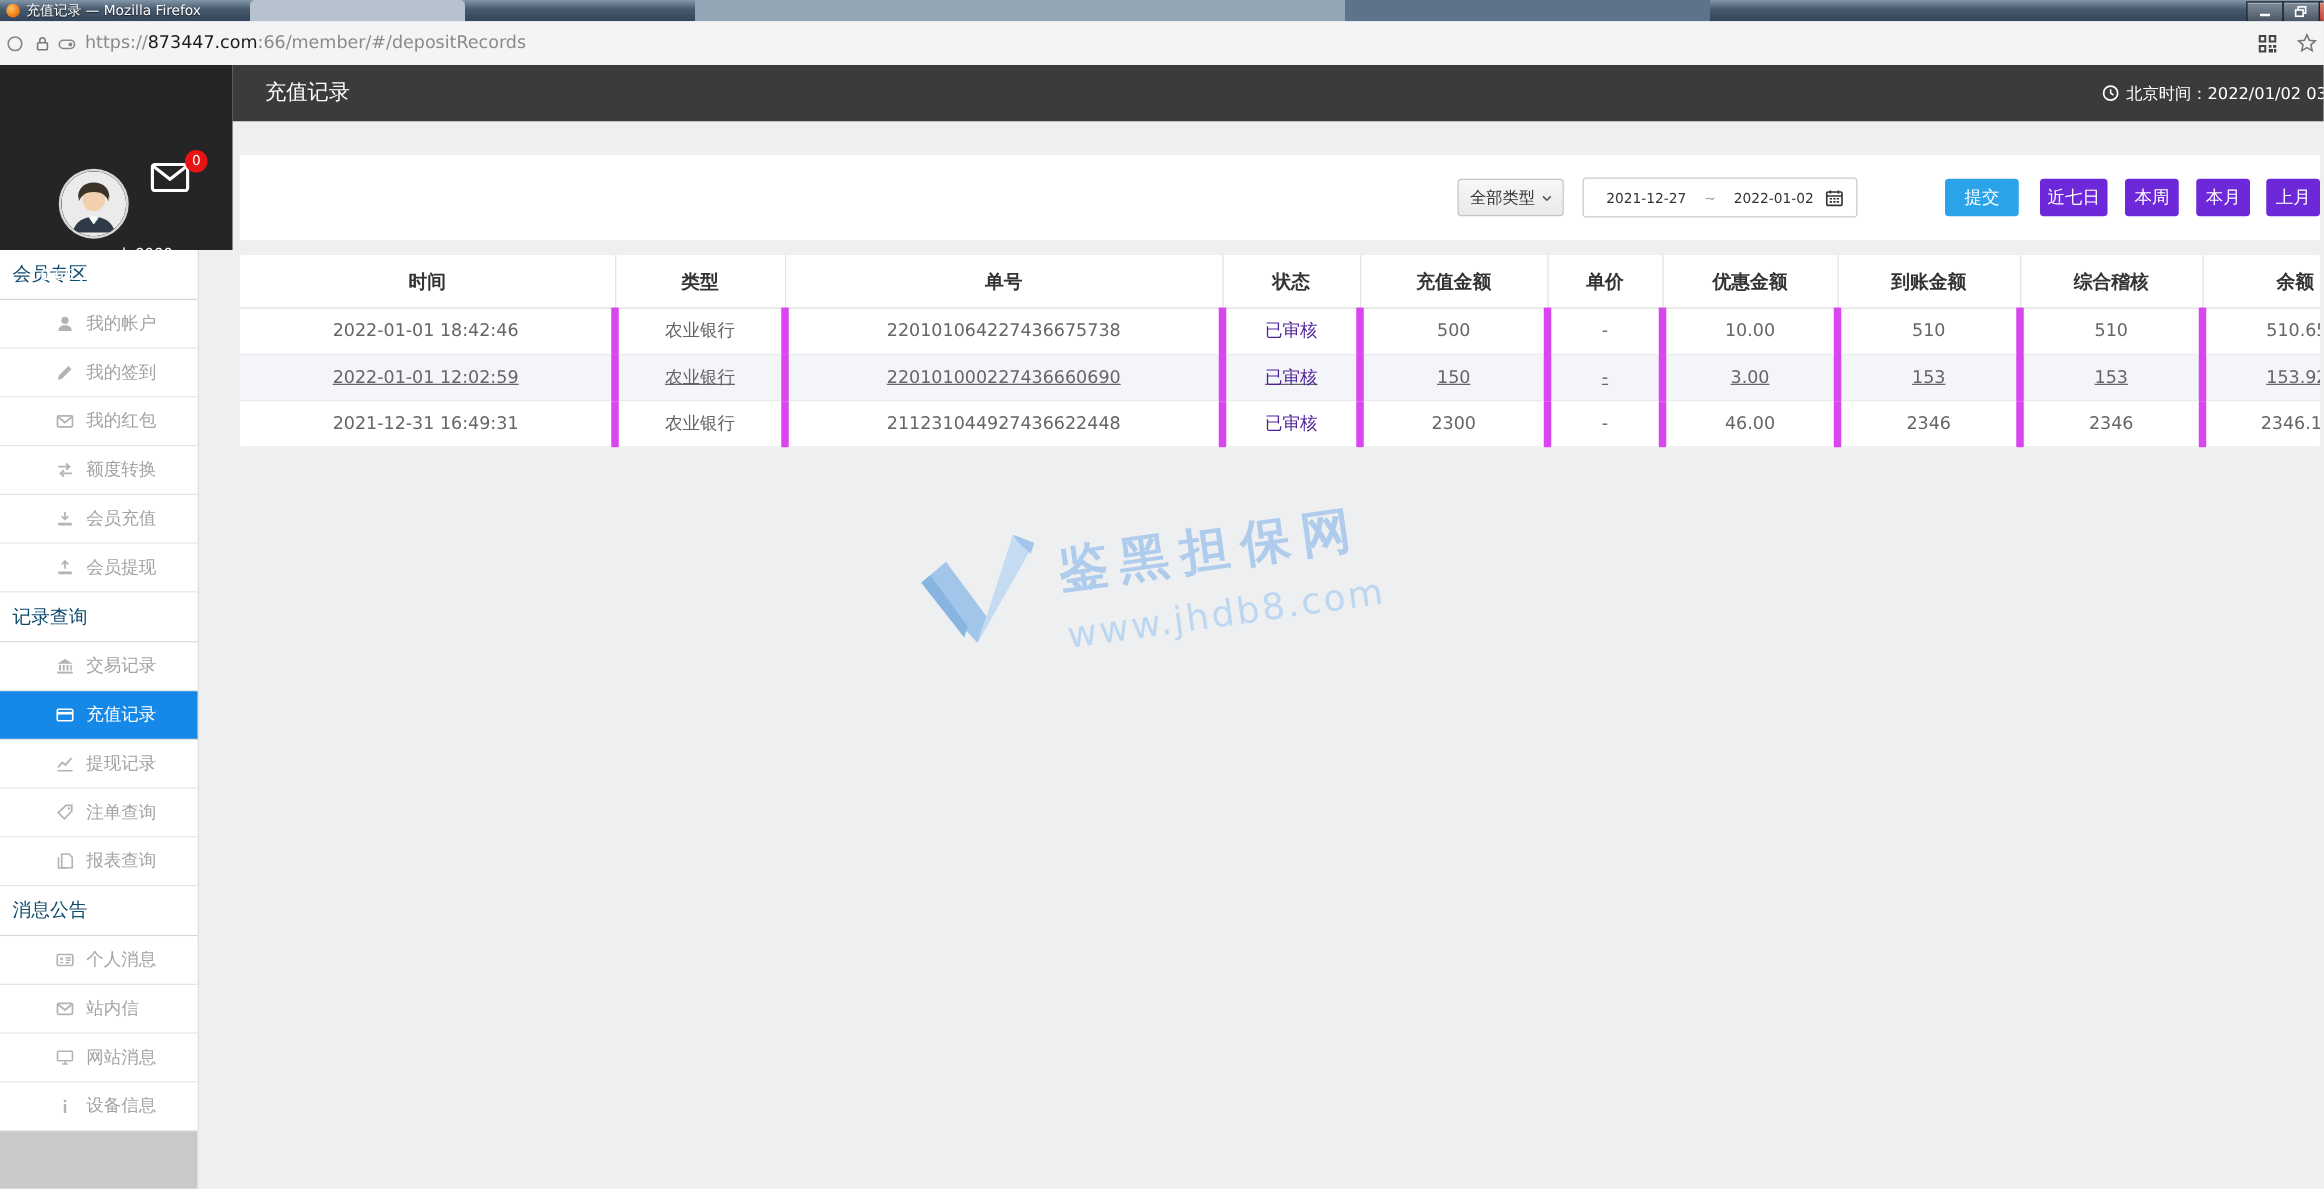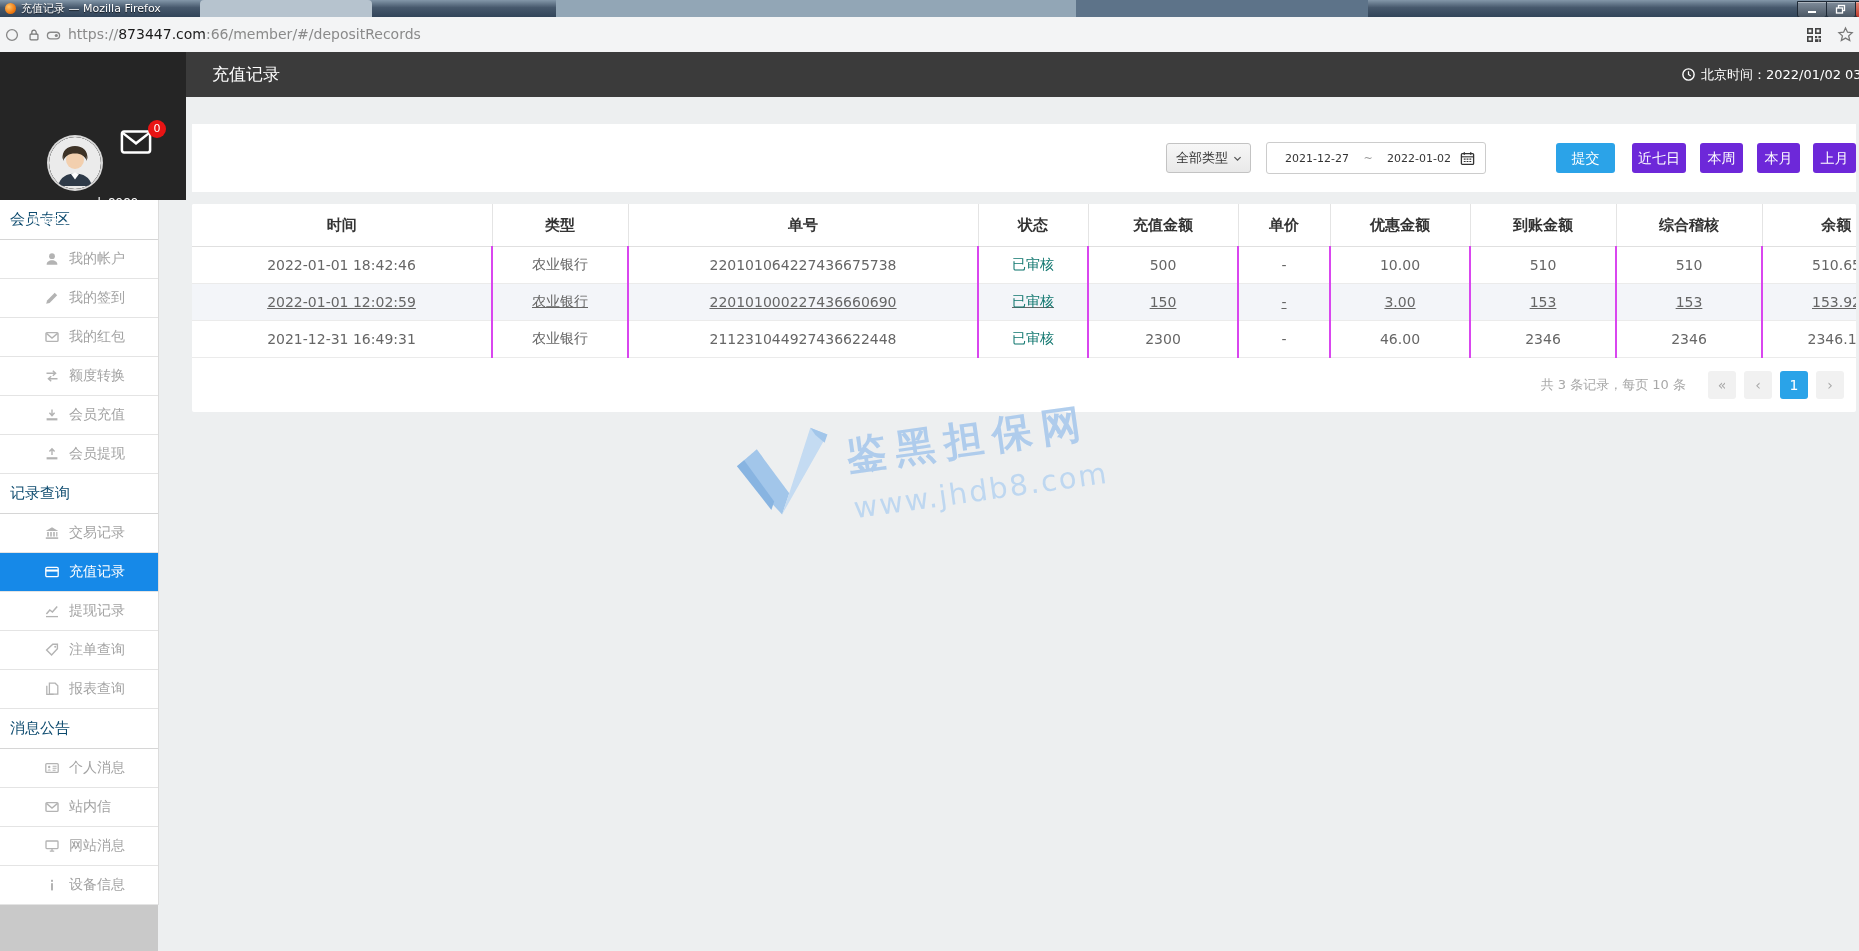--- a/index.html
+++ b/index.html
@@ -74,24 +74,24 @@
   .btn.q2{margin-left:14px;width:43px;}
   .btn.q3{margin-left:13px;width:43px;}
 
   
   .table-card{position:absolute;left:192px;top:204px;right:3px;background:#fff;border-radius:2px;overflow:hidden;}
   table.records{border-collapse:collapse;table-layout:fixed;width:1718px;}
   table.records th{height:42px;font-size:15px;font-weight:bold;color:#333;background:#fff;
     border-bottom:1px solid #e0e0e0;border-right:1px solid #e4e4e4;text-align:center;padding:0;}
   table.records th:last-child{border-right:none;}
   table.records td{height:36px;font-size:14px;color:#666;text-align:center;border-bottom:1px solid #ebebeb;
-    border-right:2px solid #d946ef;padding:0;white-space:nowrap;}
+    border-right:6px solid #d946ef;padding:0;white-space:nowrap;}
   table.records td:last-child{border-right:none;}
   table.records tr.alt td{background:#f3f5f9;text-decoration:underline;}
-  .status-link{color:#0f766e;cursor:pointer;}
+  .status-link{color:#4c1d95;cursor:pointer;}
   .pagination{height:54px;display:flex;align-items:center;justify-content:flex-end;padding-right:12px;}
   .pg-summary{color:#a8a8a8;font-size:13px;margin-right:14px;}
   .pg-btn{width:28px;height:28px;margin-left:8px;border-radius:3px;background:#f1f1f1;color:#a8a8a8;
     font-size:14px;line-height:28px;text-align:center;cursor:pointer;}
   .pg-btn.active{background:#2aa3e8;color:#fff;}
 
   
   .watermark{position:absolute;left:732px;top:405px;display:flex;transform:rotate(-8deg);opacity:.9;}
   .wm-text{margin-left:14px;padding-top:14px;}
   .wm-title{font-size:40px;font-weight:bold;letter-spacing:9px;color:#a9c9ec;}
@@ -419,24 +419,20 @@
           <td><span class="status-link">已审核</span></td>
           <td>2300</td>
           <td>-</td>
           <td>46.00</td>
           <td>2346</td>
           <td>2346</td>
           <td>2346.14</td>
         </tr>
       </tbody>
   </table>
-  <div class="pagination">
-    <span class="pg-summary">共 3 条记录，每页 10 条</span>
-    <span id="pg-buttons" style="display:contents;"><span class="pg-btn">«</span><span class="pg-btn">‹</span><span class="pg-btn active">1</span><span class="pg-btn">›</span></span>
-  </div>
 </div>
 
 <div class="watermark">
   <svg width="102" height="112" viewBox="0 0 102 112" opacity="0.85">
     <polygon points="6,36 28,22 54,70 44,90" fill="#8cbae9"></polygon>
     <polygon points="6,36 14,31 38,76 34,84" fill="#6aa3dd"></polygon>
     <polygon points="44,90 54,70 84,8 100,17" fill="#b8d5f2"></polygon>
     <polygon points="84,8 100,17 96,25 88,16" fill="#8cbae9"></polygon>
   </svg>
   <div class="wm-text">

